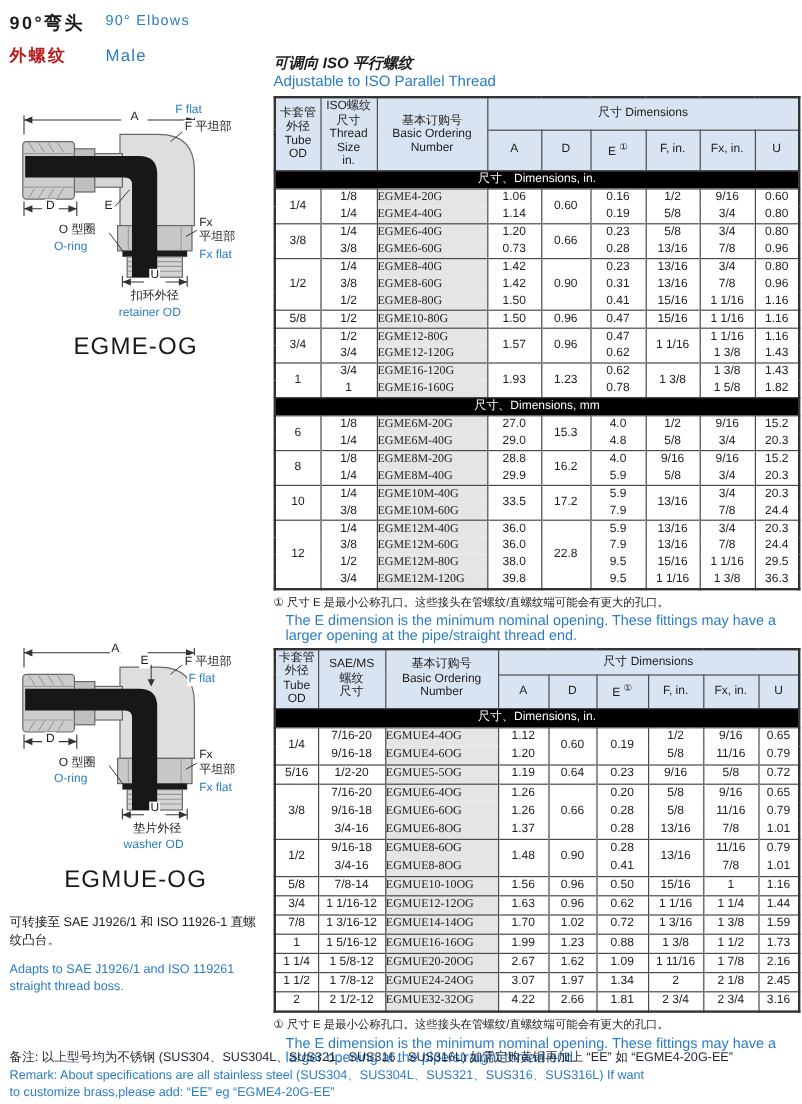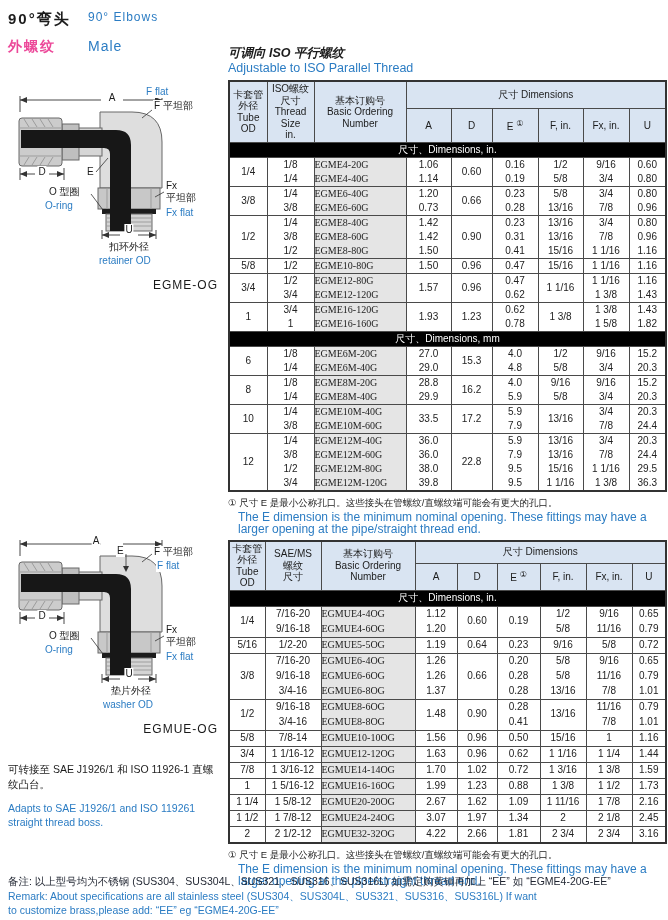--- a/index.html
+++ b/index.html
@@ -1,29 +1,29 @@
 <!DOCTYPE html>
 <html><head>
 <meta charset="utf-8">
 <style>
   html,body{margin:0;padding:0;background:#ffffff;}
   .page{position:relative;width:668px;height:920px;background:#fff;overflow:hidden;
         font-family:"Liberation Sans","DejaVu Sans",sans-serif;color:#222;}
   
   .main-title-cn{position:absolute;left:8px;top:10px;font-size:15px;color:#1c1c1c;font-weight:bold;letter-spacing:2px;}
   .main-title-en{position:absolute;left:88px;top:10px;font-size:12px;color:#2b7cc3;letter-spacing:1px;}
-  .sub-title-cn{position:absolute;left:8px;top:38px;font-size:14px;color:#ec4899;font-weight:bold;letter-spacing:2px;font-family:Liberation Mono, monospace;}
+  .sub-title-cn{position:absolute;left:8px;top:38px;font-size:14px;color:#b91c1c;font-weight:bold;letter-spacing:2px;font-family:Liberation Mono, monospace;}
   .sub-title-en{position:absolute;left:88px;top:38px;font-size:14px;color:#2b7cc3;letter-spacing:1px;}
   
   .diagram{position:absolute;width:215px;height:205px;}
   .diagram svg{position:absolute;left:0;top:0;}
   .dlab{position:absolute;font-size:10px;line-height:12px;color:#1c1c1c;white-space:pre-line;background:#fff;padding:0 1px;}
   .dlab.blue{color:#2b7cc3;}
   .dlab.ctr{transform:translateX(-50%);}
-  .diagram-caption{position:absolute;width:210px;text-align:right;font-size:12px;letter-spacing:1px;color:#1a1a1a;}
+  .diagram-caption{position:absolute;width:210px;text-align:center;font-size:20px;letter-spacing:1px;color:#1a1a1a;}
   .adapt-note{position:absolute;left:8px;top:762px;width:214px;}
   .adapt-cn{font-size:10.5px;line-height:15px;color:#1c1c1c;}
   .adapt-en{font-size:10.5px;line-height:14px;color:#2b7cc3;margin-top:9px;}
   
   .right-col{position:absolute;left:228px;top:46px;width:439px;}
   .tbl-title-cn{font-size:12.5px;font-style:italic;font-weight:bold;color:#1c1c1c;line-height:15px;}
   .tbl-title-en{font-size:12.5px;color:#2b7cc3;line-height:15px;}
   .title2-line{margin-top:12px;line-height:16px;margin-bottom:3px;}
   .title2-line .tbl-title-cn{margin-right:4px;}
   table.spec{border-collapse:collapse;width:439px;table-layout:fixed;margin-top:4px;}

